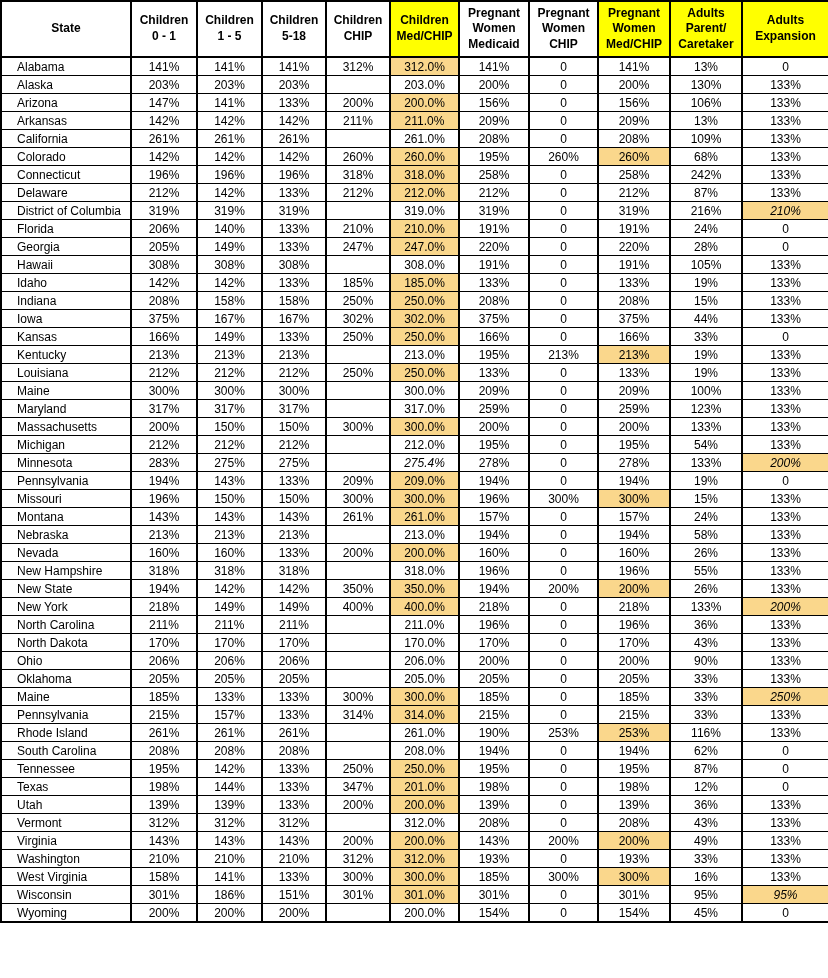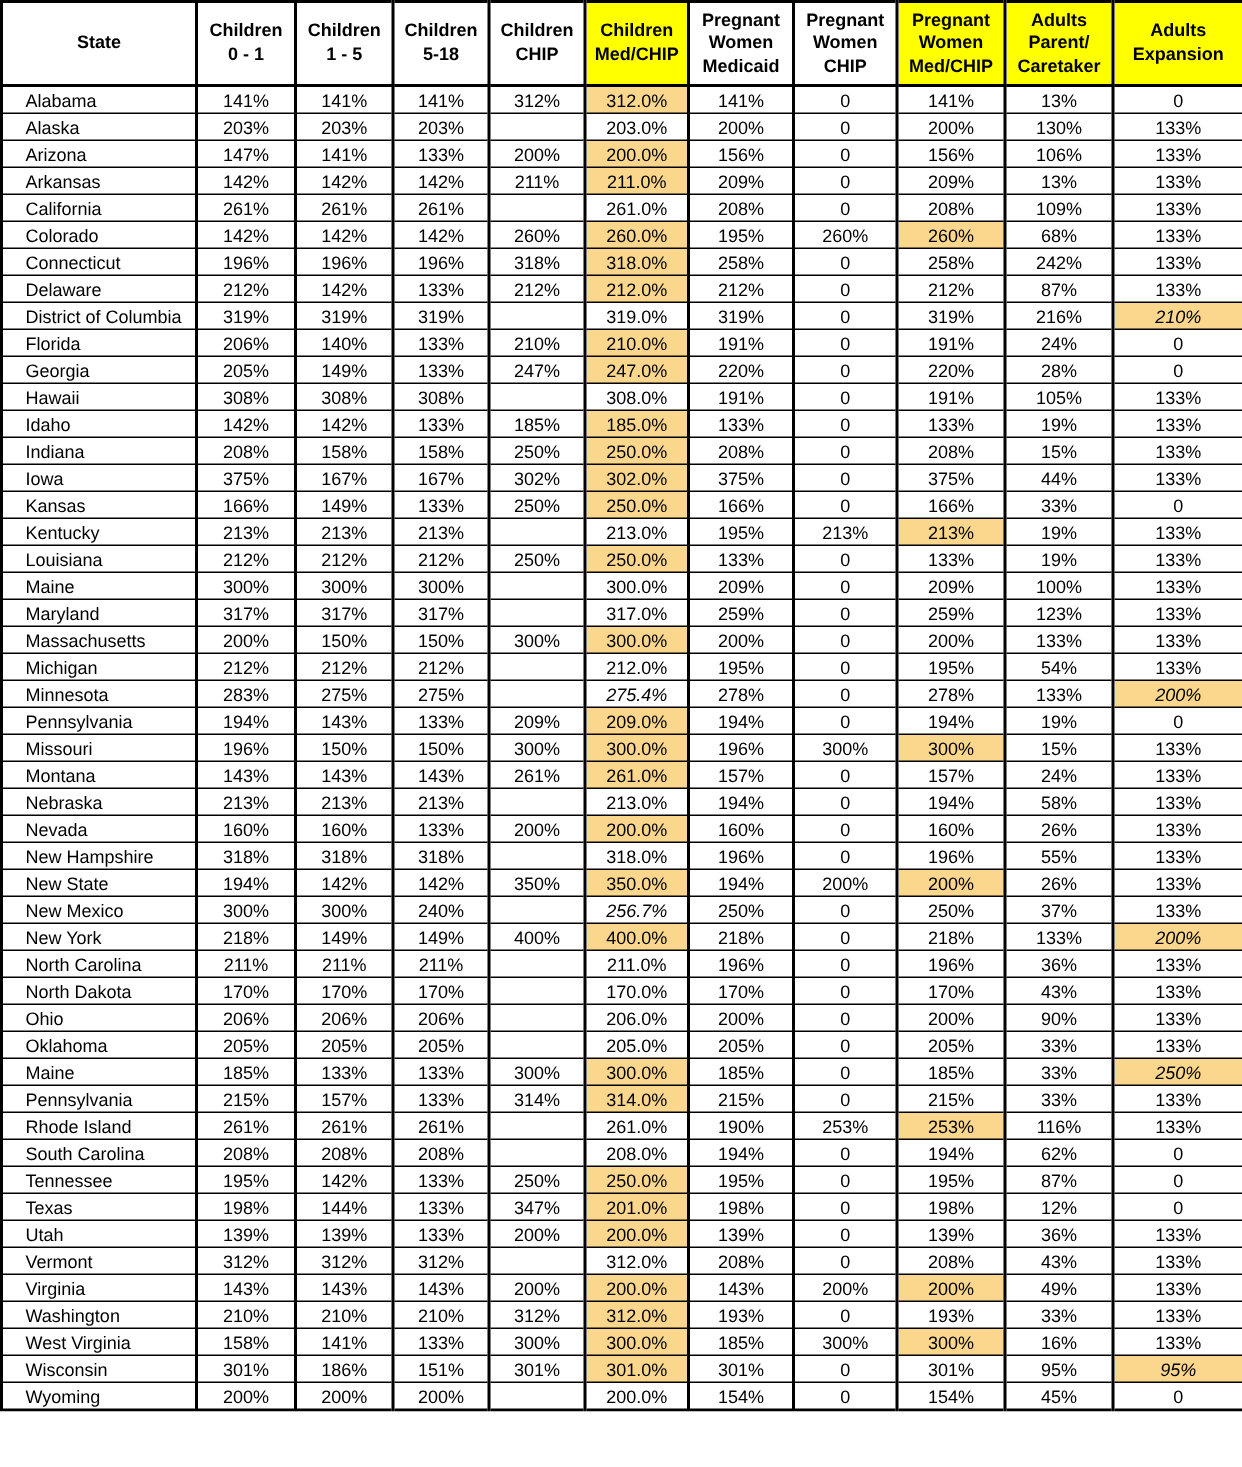--- a/index.html
+++ b/index.html
@@ -499,33 +499,20 @@
           <td>142%</td>
           <td>350%</td>
           <td class="hl">350.0%</td>
           <td>194%</td>
           <td>200%</td>
           <td class="hl">200%</td>
           <td>26%</td>
           <td>133%</td>
         </tr>
         <tr>
-          <td class="state">New Mexico</td>
-          <td>300%</td>
-          <td>300%</td>
-          <td>240%</td>
-          <td></td>
-          <td class="it">256.7%</td>
-          <td>250%</td>
-          <td>0</td>
-          <td>250%</td>
-          <td>37%</td>
-          <td>133%</td>
-        </tr>
-        <tr>
           <td class="state">New York</td>
           <td>218%</td>
           <td>149%</td>
           <td>149%</td>
           <td>400%</td>
           <td class="hl">400.0%</td>
           <td>218%</td>
           <td>0</td>
           <td>218%</td>
           <td>133%</td>

